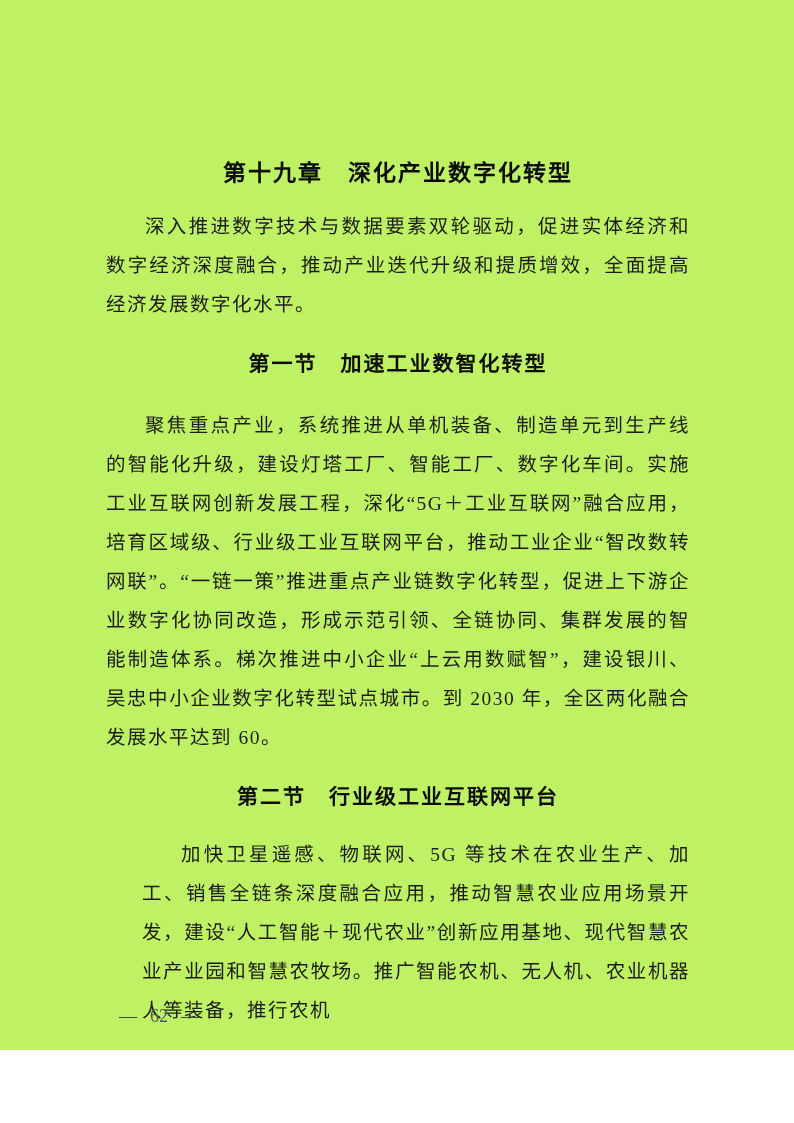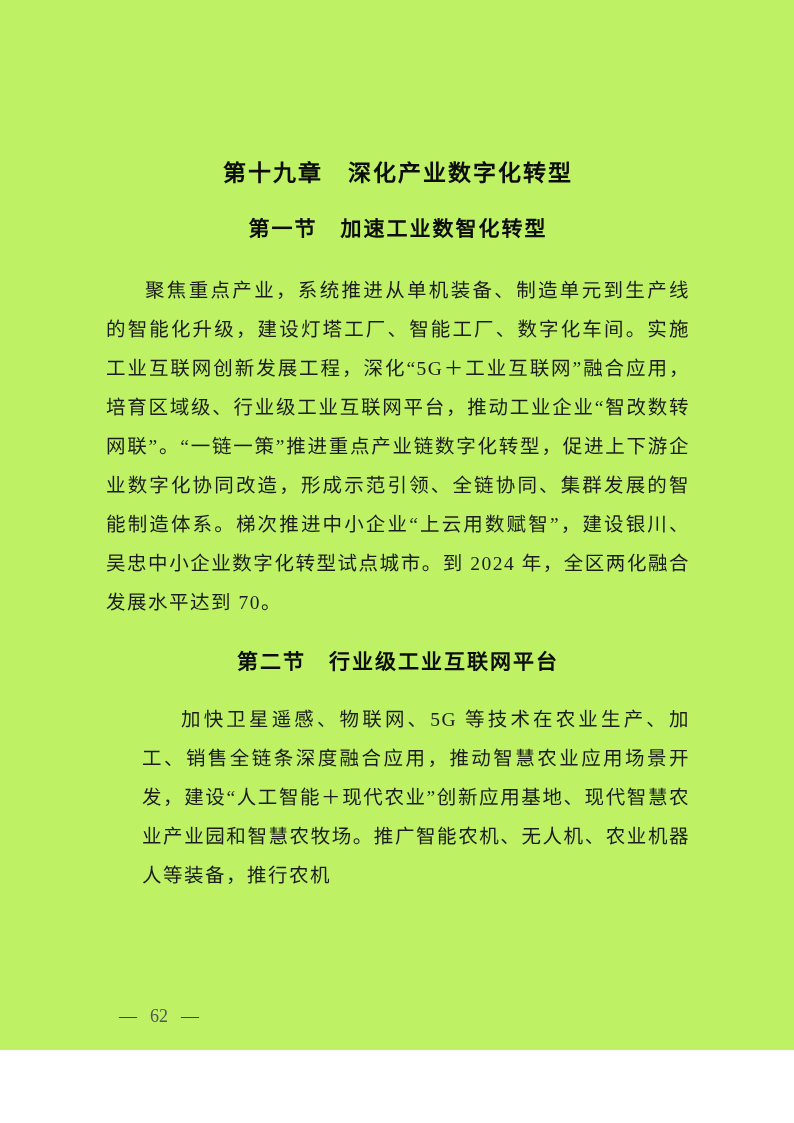--- a/index.html
+++ b/index.html
@@ -73,24 +73,25 @@
   }
 </style>
 </head>
 <body>
 
 <div class="page">
   <div class="content">
 
     <h1 class="chapter-title">第十九章　深化产业数字化转型</h1>
 
+    <p class="para intro">深入推进数字技术与数据要素双轮驱动，促进实体经济和数字经济深度融合，推动产业迭代升级和提质增效，全面提高经济发展数字化水平。</p>
 
     <h2 class="section-heading">第一节　加速工业数智化转型</h2>
 
-    <p class="para body-1">聚焦重点产业，系统推进从单机装备、制造单元到生产线的智能化升级，建设灯塔工厂、智能工厂、数字化车间。实施工业互联网创新发展工程，深化“5G＋工业互联网”融合应用，培育区域级、行业级工业互联网平台，推动工业企业“智改数转网联”。“一链一策”推进重点产业链数字化转型，促进上下游企业数字化协同改造，形成示范引领、全链协同、集群发展的智能制造体系。梯次推进中小企业“上云用数赋智”，建设银川、吴忠中小企业数字化转型试点城市。到 2024 年，全区两化融合发展水平达到 70。</p>
+    <p class="para body-1">聚焦重点产业，系统推进从单机装备、制造单元到生产线的智能化升级，建设灯塔工厂、智能工厂、数字化车间。实施工业互联网创新发展工程，深化“5G＋工业互联网”融合应用，培育区域级、行业级工业互联网平台，推动工业企业“智改数转网联”。“一链一策”推进重点产业链数字化转型，促进上下游企业数字化协同改造，形成示范引领、全链协同、集群发展的智能制造体系。梯次推进中小企业“上云用数赋智”，建设银川、吴忠中小企业数字化转型试点城市。到 2030 年，全区两化融合发展水平达到 60。</p>
 
     <h2 class="section-heading">第二节　行业级工业互联网平台</h2>
 
     <p class="para body-2">加快卫星遥感、物联网、5G 等技术在农业生产、加工、销售全链条深度融合应用，推动智慧农业应用场景开发，建设“人工智能＋现代农业”创新应用基地、现代智慧农业产业园和智慧农牧场。推广智能农机、无人机、农业机器人等装备，推行农机</p>
 
   </div>
 
   <div class="page-footer">
     <span class="footer-dash">—</span>
     <span class="footer-num">62</span>

